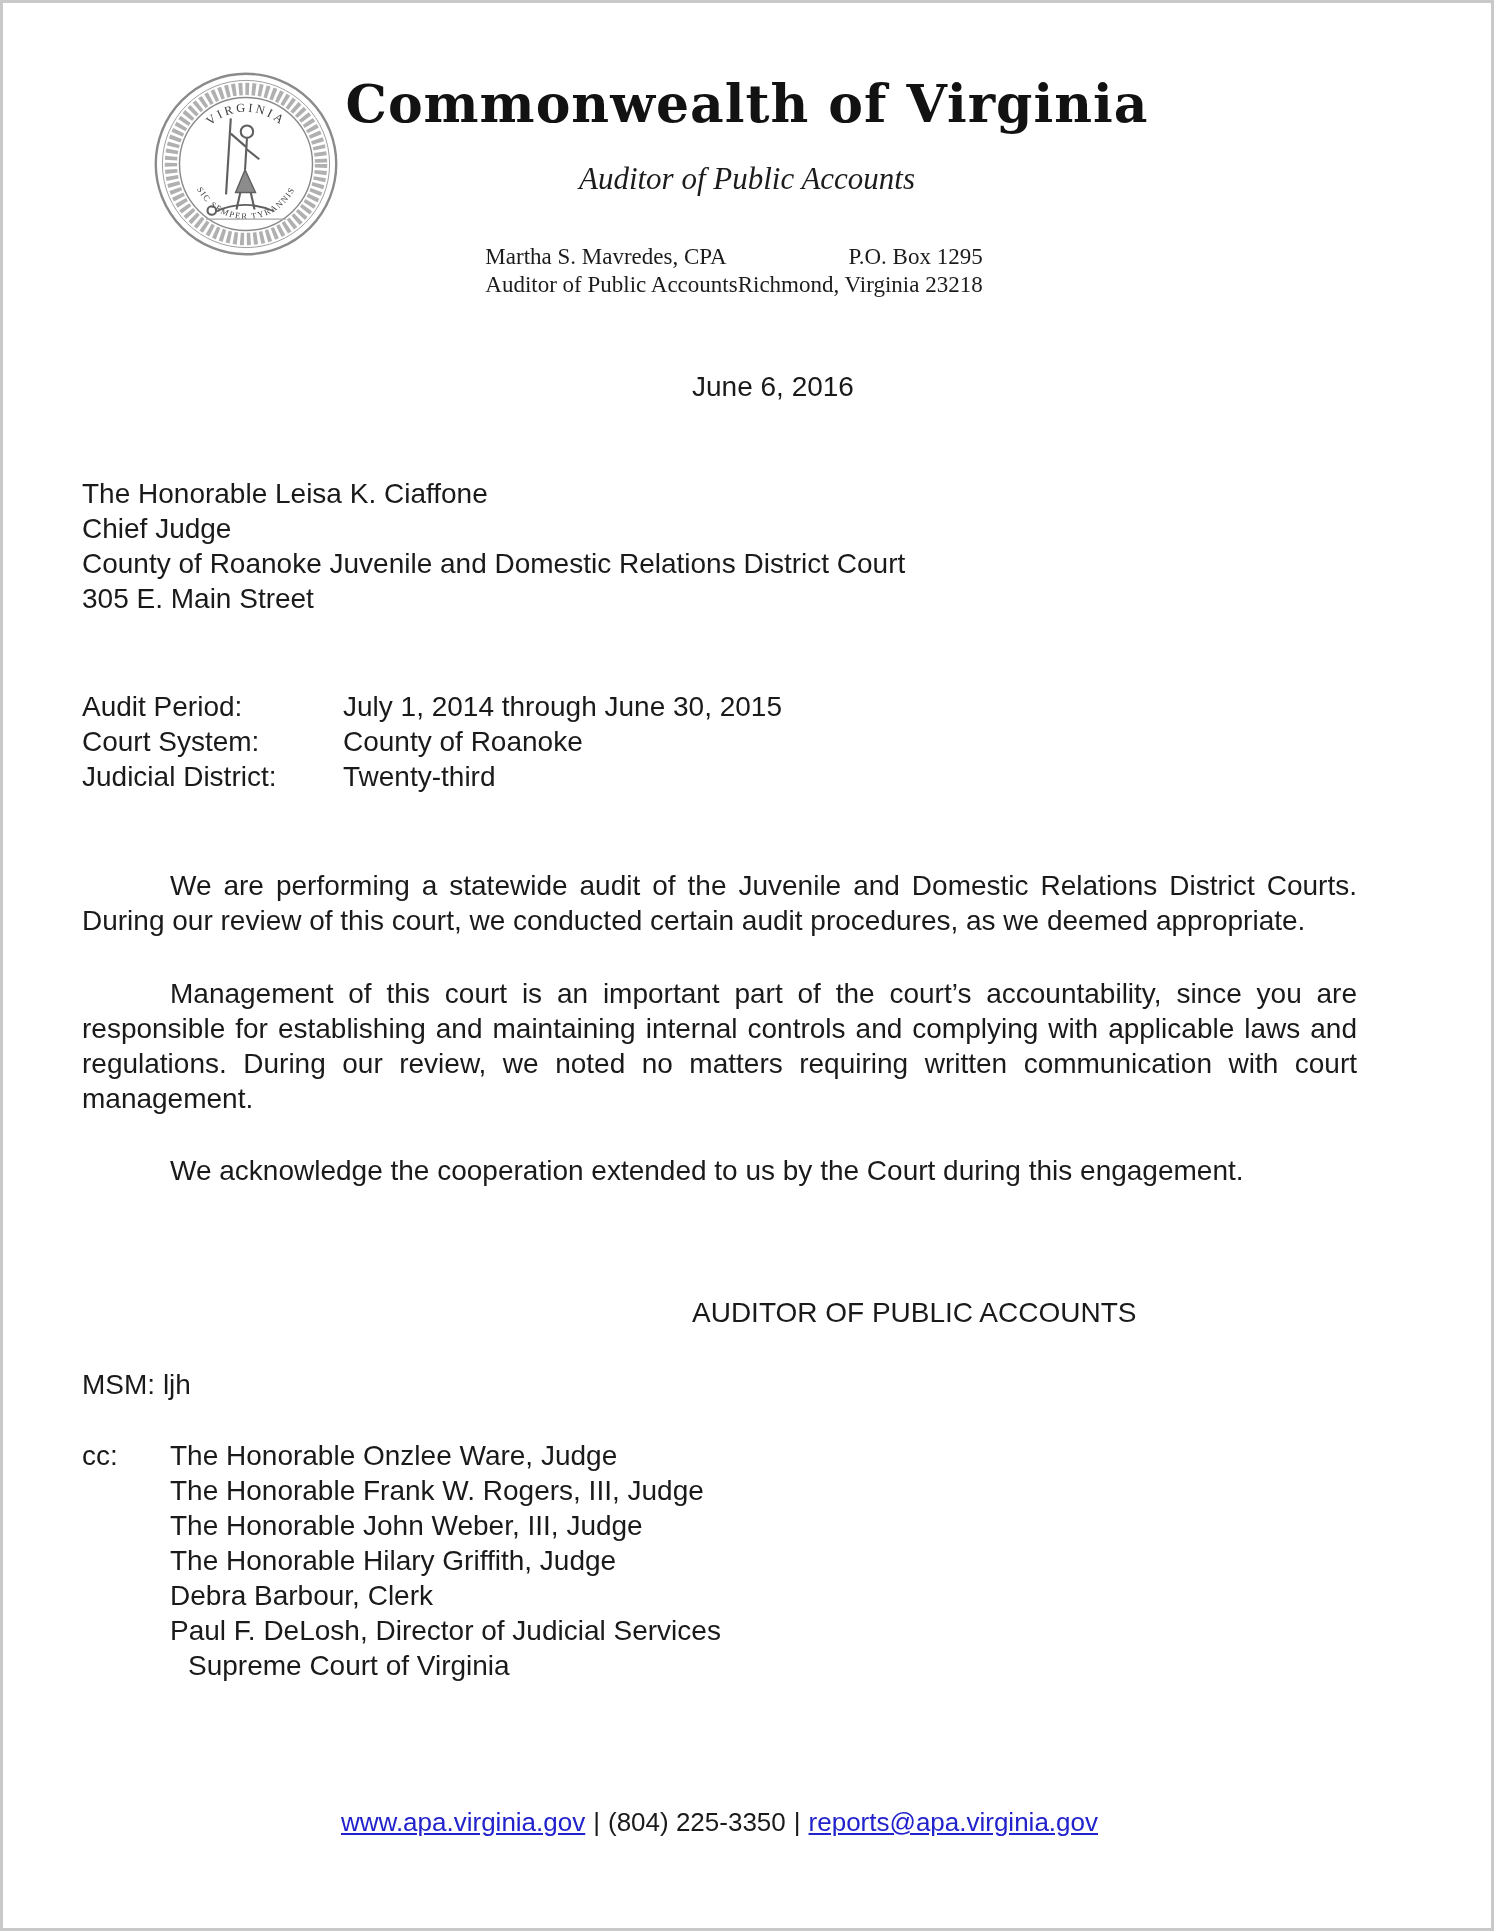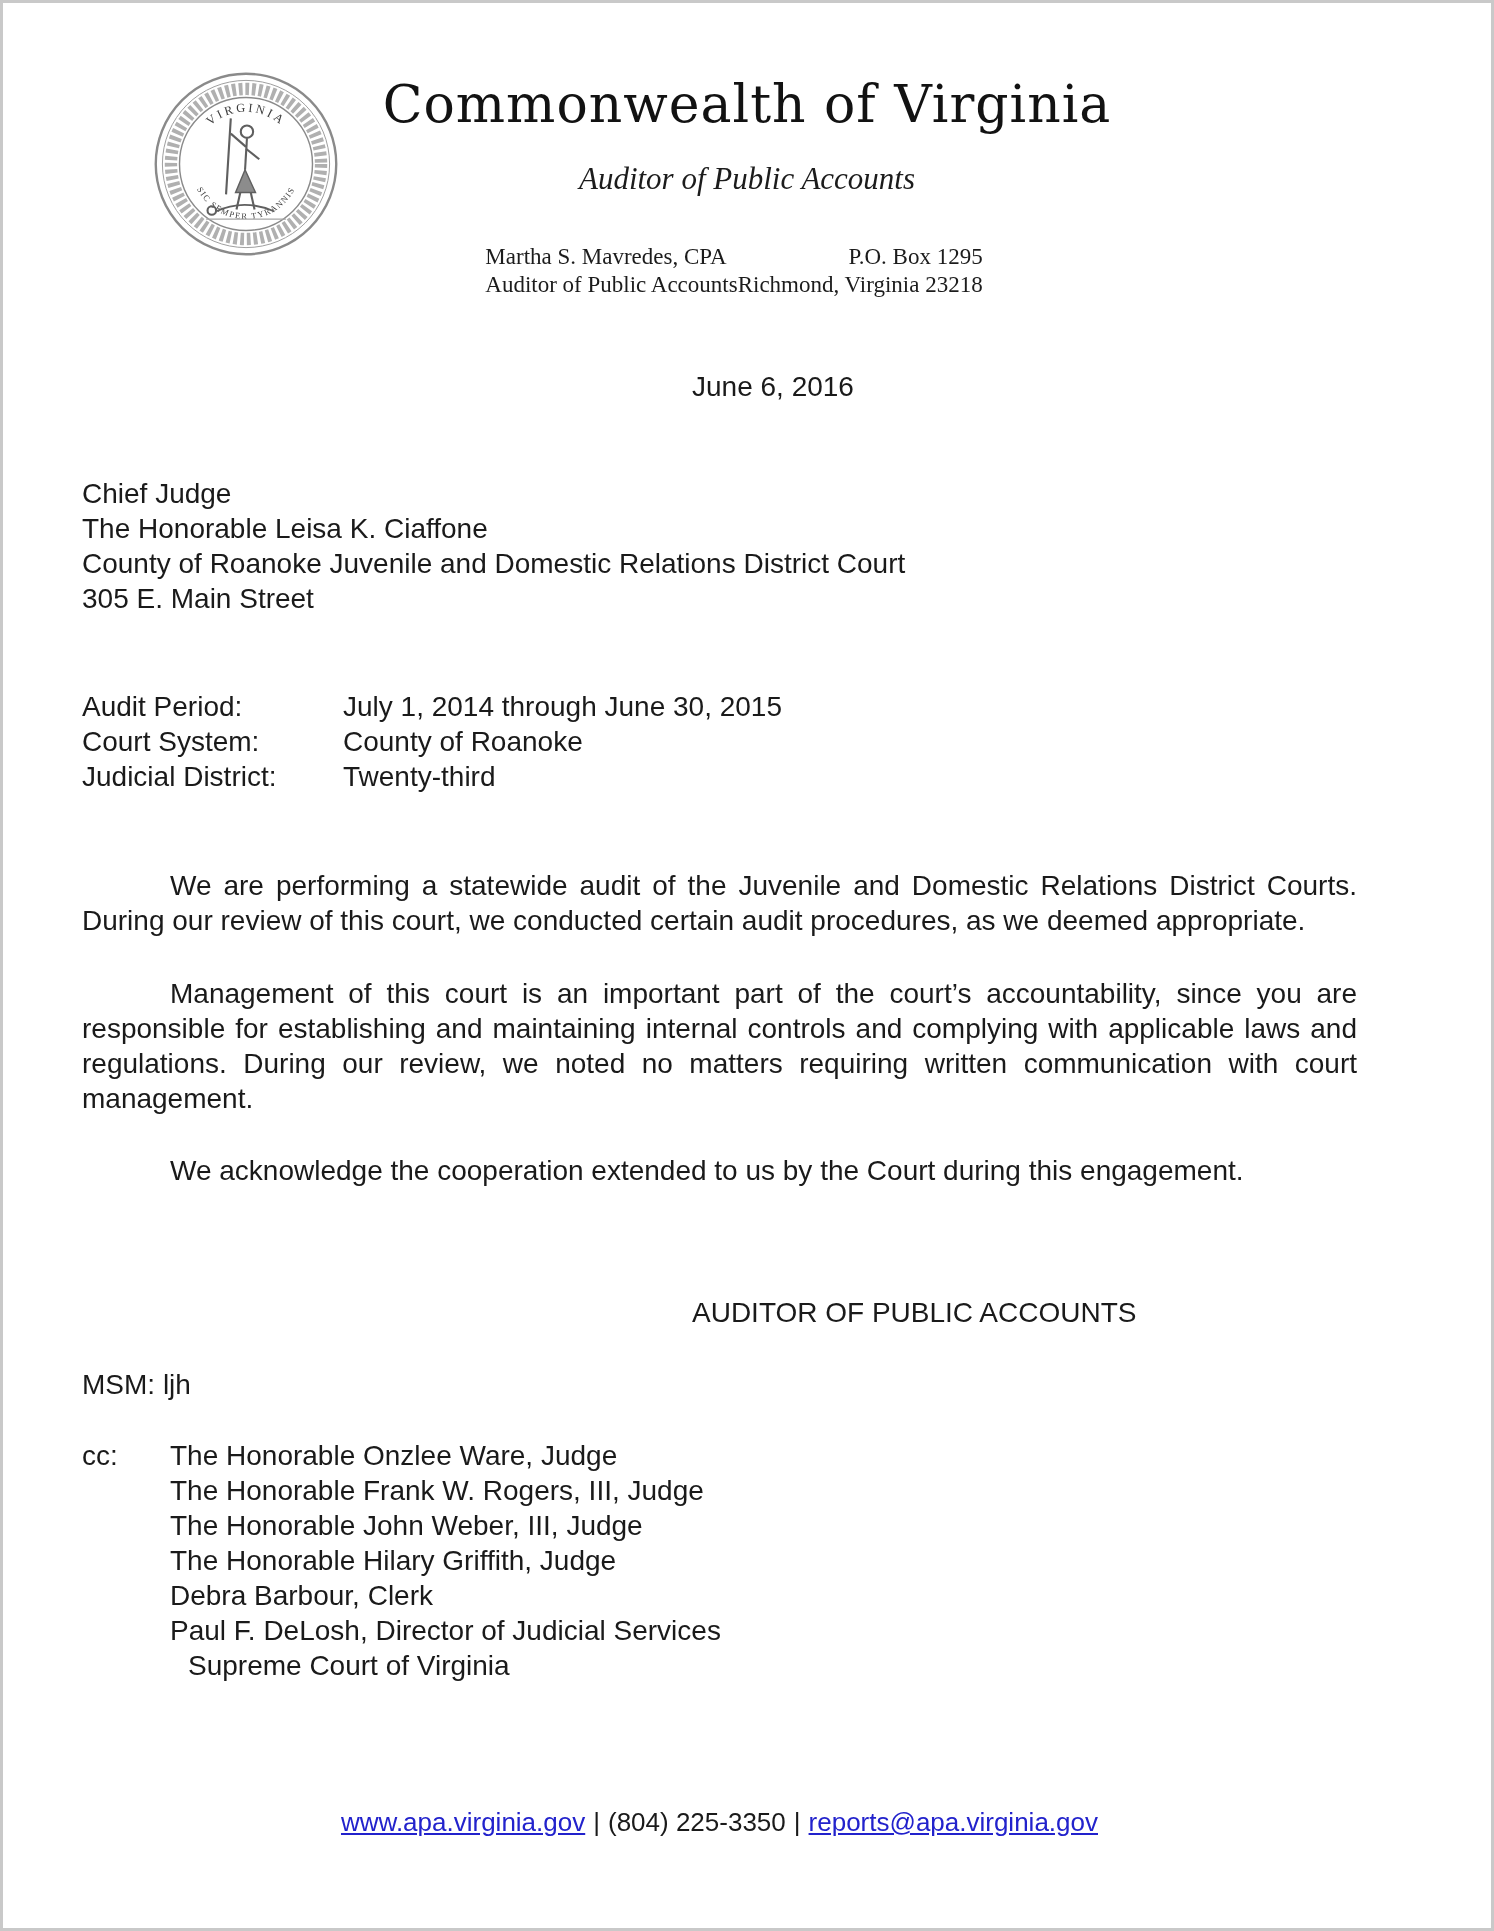--- a/index.html
+++ b/index.html
@@ -21,21 +21,21 @@
     position: absolute;
     left: 148px;
     top: 66px;
     width: 190px;
     height: 190px;
   }
   .masthead { text-align: center; padding-top: 72px; }
   .masthead h1 {
     margin: 0;
     font-family: "DejaVu Serif", serif;
-    font-weight: 400;
+    font-weight: 700;
     font-size: 52px;
     line-height: 58px;
     color: #121212;
     letter-spacing: 1px;
   }
   .masthead .subtitle {
     margin-top: 28px;
     font-family: "Liberation Serif", serif;
     font-style: italic;
     font-size: 31px;
@@ -146,22 +146,22 @@
         <div>Richmond, Virginia 23218</div>
       </div>
     </div>
   </header>
 
   <main class="content">
 
     <div class="date-line tab-center">June 6, 2016</div>
 
     <div class="recipient">
+      <div>The Honorable Leisa K. Ciaffone</div>
       <div>Chief Judge</div>
-      <div>The Honorable Leisa K. Ciaffone</div>
       <div>County of Roanoke Juvenile and Domestic Relations District Court</div>
       <div>305 E. Main Street</div>
     </div>
 
     <div class="details">
       <div class="detail-row">
         <span>Audit Period:</span>
         <span>July 1, 2014 through June 30, 2015</span>
       </div>
       <div class="detail-row">

